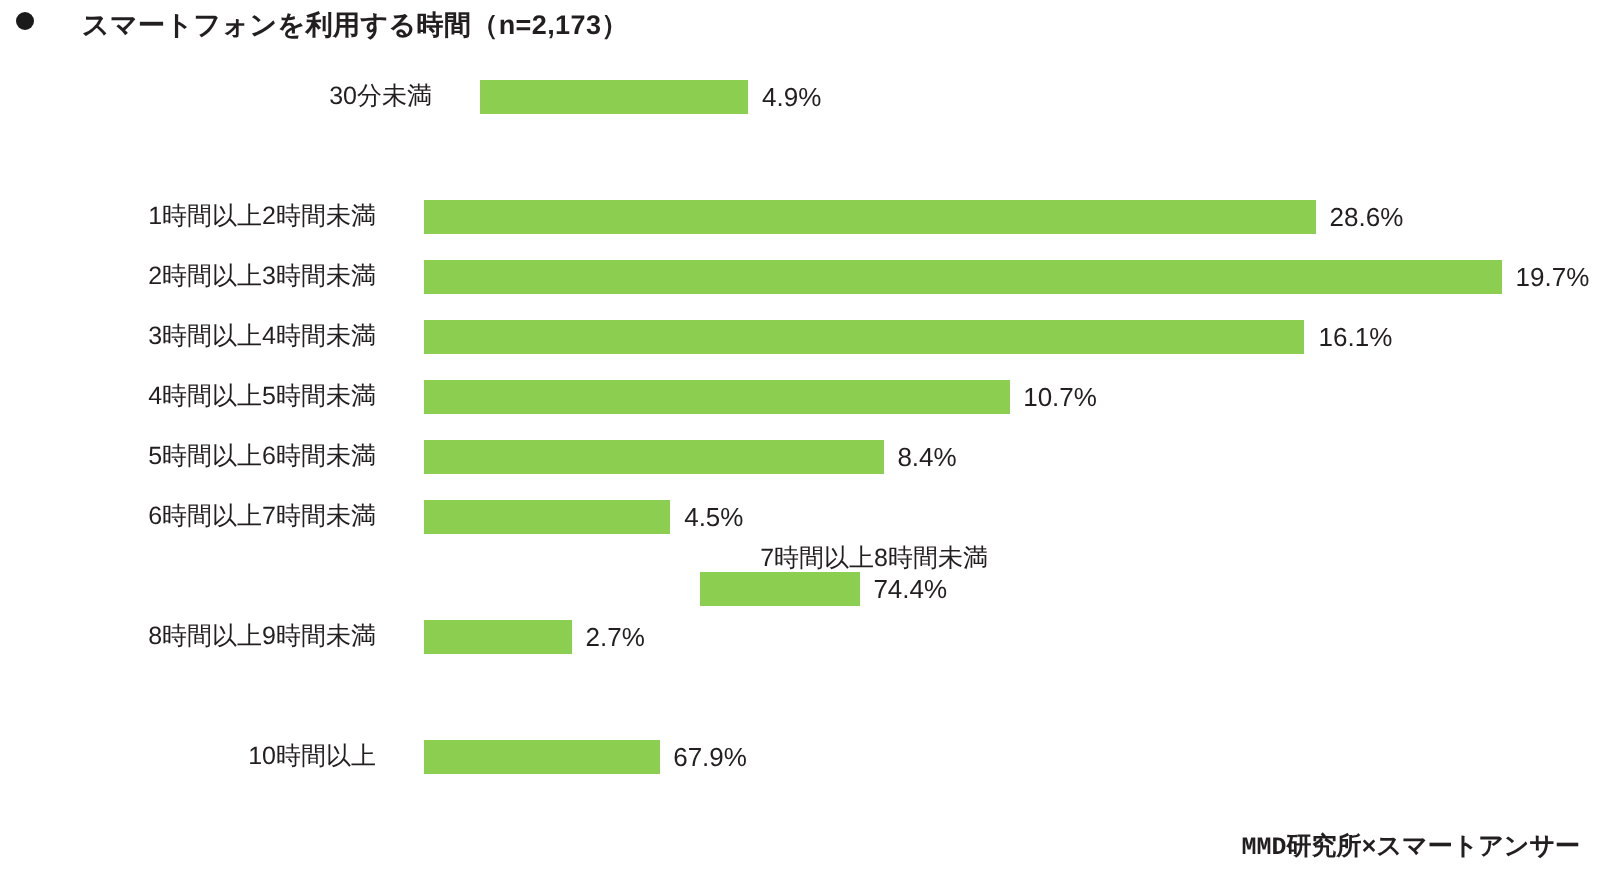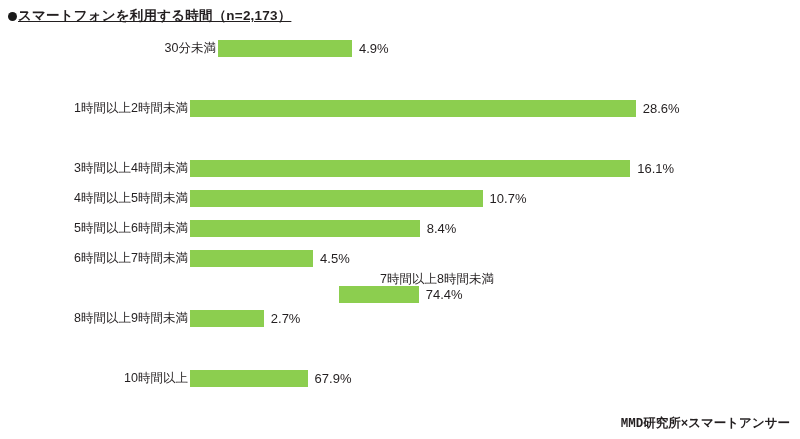--- a/index.html
+++ b/index.html
@@ -15,24 +15,23 @@
     position: relative;
     overflow: hidden;
   }
 
   
   .title-row {
     position: absolute;
     left: 8px;
     top: 6px;
     display: flex;
-    align-items: center;
-    gap: 1px;
+    align-items: flex-start;
+    gap: 24px;
     height: 20px;
-    text-decoration: underline;
   }
   .bullet {
     width: 9px;
     height: 9px;
     border-radius: 50%;
     background: #1a1a1a;
     flex: none;
     display: block;
   }
   .title-text {
@@ -63,21 +62,21 @@
     width: 188px;
     text-align: right;
     font-size: 12.5px;
     font-weight: normal;
     white-space: nowrap;
     line-height: 1;
     flex: none;
     color: #231f20;
   }
   .bar-wrap {
-    margin-left: 2px;
+    margin-left: 24px;
     display: flex;
     align-items: center;
     flex: none;
   }
   .bar {
     height: 17px;
     background: #8cce4f;
     flex: none;
     display: block;
   }
@@ -117,20 +116,27 @@
       <div class="bar-wrap">
         <div class="bar" style="width: 134px; background: rgb(140, 206, 79);"></div>
         <div class="val-label">4.9%</div>
       </div>
     </div>
     <div class="row" style="top: 60px;">
       <div class="cat-label">1時間以上2時間未満</div>
       <div class="bar-wrap">
         <div class="bar" style="width: 445.8px; background: rgb(140, 206, 79);"></div>
         <div class="val-label">28.6%</div>
+      </div>
+    </div>
+    <div class="row" style="top: 90px;">
+      <div class="cat-label">2時間以上3時間未満</div>
+      <div class="bar-wrap">
+        <div class="bar" style="width: 538.8px; background: rgb(140, 206, 79);"></div>
+        <div class="val-label">19.7%</div>
       </div>
     </div>
     <div class="row" style="top: 120px;">
       <div class="cat-label">3時間以上4時間未満</div>
       <div class="bar-wrap">
         <div class="bar" style="width: 440.3px; background: rgb(140, 206, 79);"></div>
         <div class="val-label">16.1%</div>
       </div>
     </div>
     <div class="row" style="top: 150px;">

